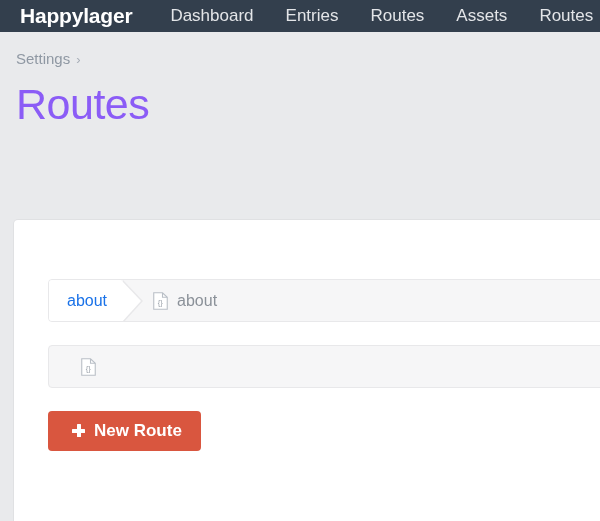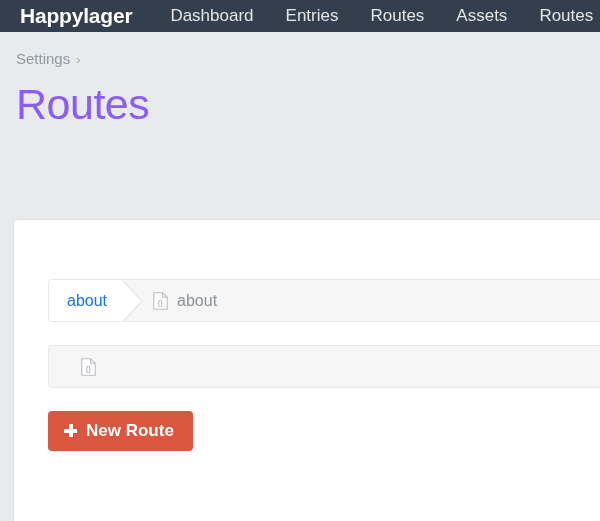--- a/index.html
+++ b/index.html
@@ -163,21 +163,21 @@
   .btn-new-route {
     display: inline-flex;
     align-items: center;
     background: #d9563f;
     color: #ffffff;
     border: none;
     border-radius: 4px;
     font-family: "Liberation Sans", sans-serif;
     font-size: 17px;
     font-weight: bold;
-    padding: 11px 19px 12px 16px;
+    padding: 11px 19px 12px 24px;
     cursor: pointer;
     line-height: 1;
   }
   .plus-icon {
     width: 13px;
     height: 13px;
     margin-right: 9px;
     position: relative;
     flex: 0 0 auto;
   }

